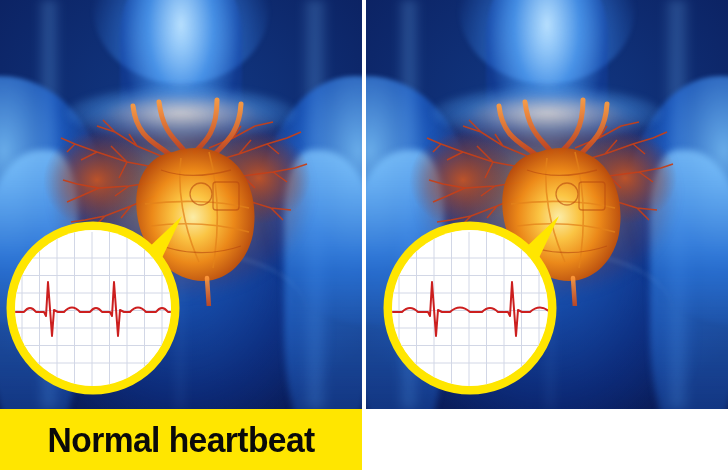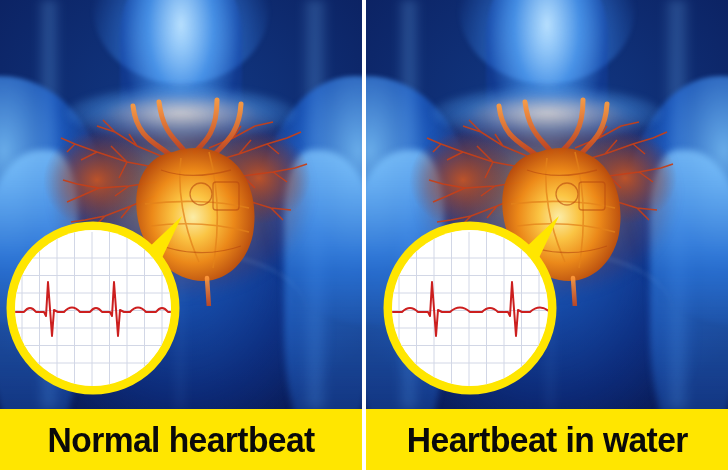--- a/index.html
+++ b/index.html
@@ -357,18 +357,15 @@
                    L62 312 L64 316 L66 282 L70 336 L72 310 L76 312
                    L84 312 Q94 303 104 312
                    L116 312 Q124 304 132 312
                    L142 312 L144 316 L146 282 L150 336 L152 310 L156 312
                    L164 312 Q174 303 184 312
                    L196 312" fill="none" stroke="#cc1f1f" stroke-width="2" stroke-linejoin="round" stroke-linecap="round"></path>
         </g>
       </svg>
     </div>
 
-    <div class="caption">
-      <span>Heartbeat in water</span>
-    </div>
   </div>
 
 </div>
 
 </body></html>

